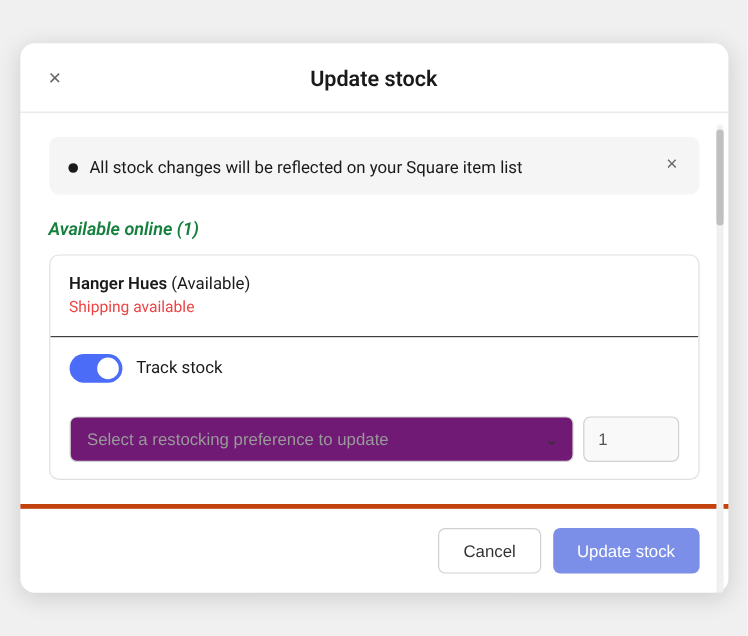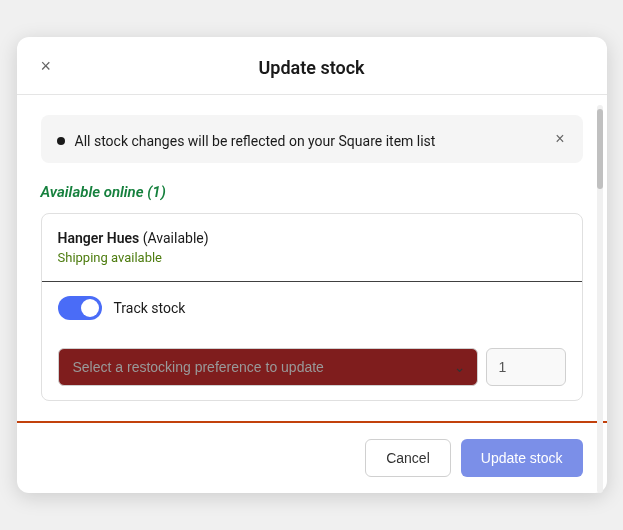--- a/index.html
+++ b/index.html
@@ -130,21 +130,21 @@
     .item-name {
       font-size: 14px;
       color: #1a1a1a;
       margin-bottom: 4px;
     }
     .item-name strong {
       font-weight: 600;
     }
     .item-shipping {
       font-size: 13px;
-      color: #4d7c0f;
+      color: #ef4444;
     }
     .item-controls {
       padding: 14px 16px;
     }
     .track-stock-row {
       display: flex;
       align-items: center;
       gap: 12px;
       margin-bottom: 28px;
     }
@@ -189,21 +189,21 @@
       align-items: center;
       gap: 8px;
     }
     .restock-select-wrapper {
       flex: 1;
       position: relative;
     }
     .restock-select-wrapper select {
       width: 100%;
       appearance: none;
-      background: #7f1d1d;
+      background: #701a75;
       border: 1px solid #d0d0d0;
       border-radius: 6px;
       padding: 10px 40px 10px 14px;
       font-size: 14px;
       color: #999;
       cursor: pointer;
     }
     .chevron-icon {
       position: absolute;
       right: 12px;
@@ -221,21 +221,21 @@
       font-size: 14px;
       color: #555;
       text-align: left;
       background: #f9f9f9;
     }
     .modal-footer {
       padding: 16px 24px;
       display: flex;
       justify-content: flex-end;
       gap: 10px;
-      border-top: 2px solid #c2410c;
+      border-top: 4px solid #c2410c;
     }
     .btn-cancel {
       padding: 10px 20px;
       border: 1px solid #d0d0d0;
       background: #fff;
       border-radius: 6px;
       font-size: 14px;
       font-weight: 500;
       color: #333;
       cursor: pointer;

